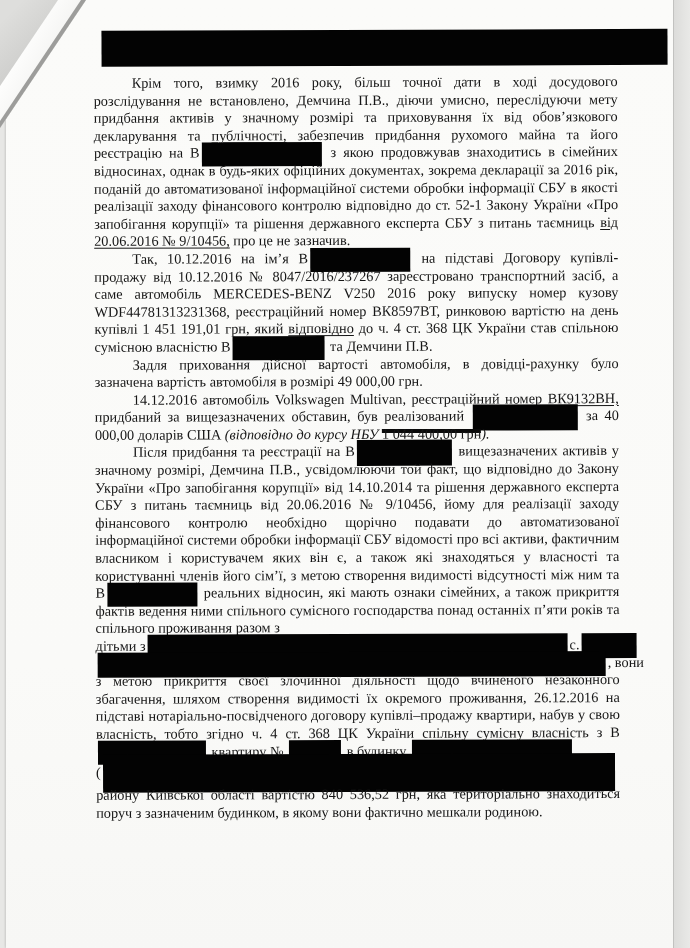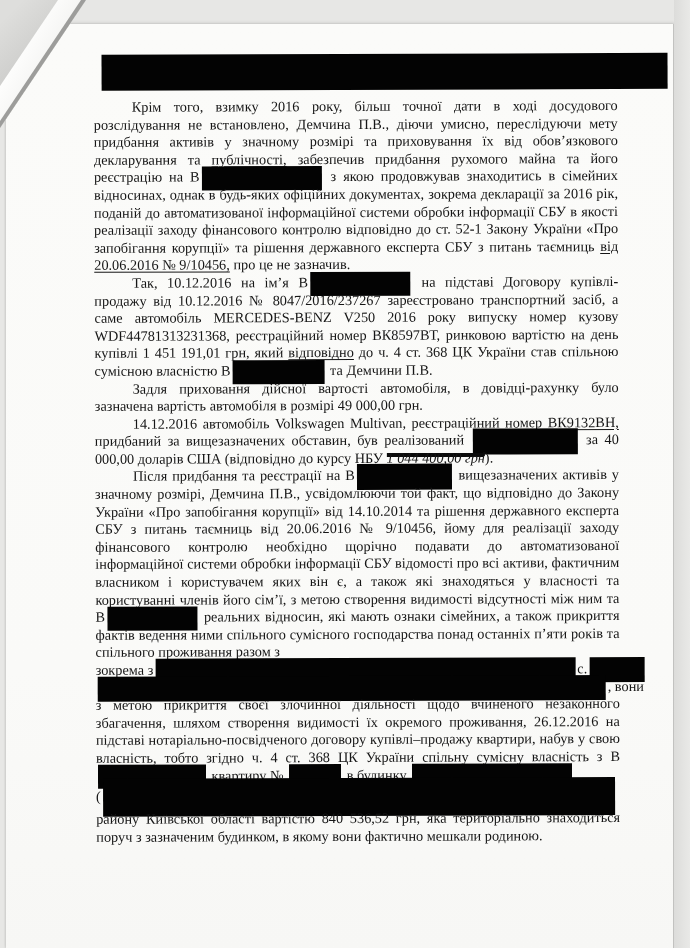--- a/index.html
+++ b/index.html
@@ -10,21 +10,20 @@
     font-family: "Liberation Serif", "DejaVu Serif", serif;
   }
   .stage { position: relative; width: 690px; height: 948px; }
 
   .paper {
     position: absolute;
     left: 6px; top: 0; right: 16px; bottom: 0;
     background: linear-gradient(180deg, #fbfbf9 0%, #fafaf8 70%, #f7f7f5 100%);
     border-right: 1px solid #c2c2c0;
     box-shadow: 2px 0 4px rgba(0,0,0,0.18), -1px 0 2px rgba(0,0,0,0.10);
-    margin-top: 24px;
   }
   .edge-shade {
     position: absolute; top: 0; right: 0; bottom: 0; width: 16px;
     background: linear-gradient(90deg, #dcdcda, #e9e9e7);
   }
 
   
   .fold { position: absolute; left: 0; top: 0; width: 92px; height: 134px; }
   .fold-bg {
     position: absolute; inset: 0;
@@ -56,23 +55,22 @@
     margin: 0 0 8px 8px;
     background: #030303;
   }
 
   p.para, p.line { margin: 0; }
   p.para { text-align: justify; }
   p.para.indent { text-indent: 38px; }
   p.line { text-align: left; white-space: nowrap; }
 
   .seg.underline { text-decoration: underline; text-underline-offset: 2px; }
-  .seg.italic { }
+  .seg.italic { font-style: italic; }
   .seg.italic-strike {
-    font-style: italic;
     background-image: linear-gradient(to bottom, transparent 0 3px, #0a0a0a 3px 7px, transparent 7px);
   }
 
   .redact {
     display: inline-block;
     background: #030303;
     vertical-align: middle;
     margin: -6px 2px;
   }
 </style>
@@ -81,21 +79,21 @@
 
 <div class="stage">
   <div class="paper">
     <div class="content">
         <div class="top-bar"></div>
         <p class="para indent"><span class="seg plain">Крім того, взимку 2016 року, більш точної дати в ході досудового розслідування не встановлено, Демчина П.В., діючи умисно, переслідуючи мету придбання активів у значному розмірі та приховування їх від обов’язкового декларування та </span><span class="seg underline">публічності,</span><span class="seg plain"> забезпечив придбання рухомого майна та його реєстрацію на В</span><span class="redact" style="width: 120px; height: 24px;"></span><span class="seg plain"> з якою продовжував знаходитись в сімейних відносинах, однак в будь-яких офіційних документах, зокрема декларації за 2016 рік, поданій до автоматизованої інформаційної системи обробки інформації СБУ в якості реалізації заходу фінансового контролю відповідно до ст. 52-1 Закону України «Про запобігання корупції» та рішення державного експерта СБУ з питань таємниць </span><span class="seg underline">від 20.06.2016 № 9/10456,</span><span class="seg plain"> про це не зазначив.</span></p>
         <p class="para indent"><span class="seg plain">Так, 10.12.2016 на ім’я В</span><span class="redact" style="width: 100px; height: 24px;"></span><span class="seg plain"> на підставі Договору купівлі-продажу від 10.12.2016 № 8047/2016/237267 зареєстровано транспортний засіб, а саме автомобіль MERCEDES-BENZ V250 2016 року випуску номер кузову WDF44781313231368, реєстраційний номер ВК8597ВТ, ринковою вартістю на день купівлі 1 451 191,01 грн, який </span><span class="seg underline">відповідно</span><span class="seg plain"> до ч. 4 ст. 368 ЦК України став спільною сумісною власністю В</span><span class="redact" style="width: 92px; height: 24px;"></span><span class="seg plain"> та Демчини П.В.</span></p>
         <p class="para indent"><span class="seg plain">Задля приховання дійсної вартості автомобіля, в довідці-рахунку було зазначена вартість автомобіля в розмірі 49 000,00 грн.</span></p>
         <p class="para indent"><span class="seg plain">14.12.2016 автомобіль Volkswagen Multivan, реєстраційний номер </span><span class="seg underline">ВК9132ВН,</span><span class="seg plain"> придбаний за вищезазначених обставин, був реалізований </span><span class="redact" style="width: 105px; height: 26px;"></span><span class="seg plain"> за 40 000,00 доларів США </span><span class="seg italic">(відповідно до курсу НБУ </span><span class="seg italic-strike">1 044 400,00 грн</span><span class="seg italic">).</span></p>
         <p class="para indent"><span class="seg plain">Після придбання та реєстрації на В</span><span class="redact" style="width: 95px; height: 26px;"></span><span class="seg plain"> вищезазначених активів у значному розмірі, Демчина П.В., усвідомлюючи той факт, що відповідно до Закону України «Про запобігання корупції» від 14.10.2014 та рішення державного експерта СБУ з питань таємниць від 20.06.2016 № 9/10456, йому для реалізації заходу фінансового контролю необхідно щорічно подавати до автоматизованої інформаційної системи обробки інформації СБУ відомості про всі активи, фактичним власником і користувачем яких він є, а також які знаходяться у власності та користуванні членів його сім’ї, з метою створення видимості відсутності між ним та В</span><span class="redact" style="width: 90px; height: 24px;"></span><span class="seg plain"> реальних відносин, які мають ознаки сімейних, а також прикриття фактів ведення ними спільного сумісного господарства понад останніх п’яти років та спільного проживання разом з</span></p>
-        <p class="line"><span class="seg plain">зокрема з</span><span class="redact" style="width: 420px; height: 25px;"></span><span class="seg plain">с.</span><span class="redact" style="width: 55px; height: 25px; margin-right: -35px;"></span></p>
+        <p class="line"><span class="seg plain">дітьми з</span><span class="redact" style="width: 420px; height: 25px;"></span><span class="seg plain">с.</span><span class="redact" style="width: 55px; height: 25px; margin-right: -35px;"></span></p>
         <p class="line"><span class="redact" style="width: 508px; height: 25px;"></span><span class="seg plain">, вони</span></p>
         <p class="para"><span class="seg plain">з метою прикриття своєї злочинної діяльності щодо вчиненого незаконного збагачення, шляхом створення видимості їх окремого проживання, 26.12.2016 на підставі нотаріально-посвідченого договору купівлі–продажу квартири, набув у свою власність, тобто згідно ч. 4 ст. 368 ЦК України спільну сумісну власність з В</span><span class="redact" style="width: 108px; height: 24px;"></span><span class="seg plain"> квартиру № </span><span class="redact" style="width: 52px; height: 24px;"></span><span class="seg plain"> в будинку </span><span class="redact" style="width: 160px; height: 24px; margin-right: -40px;"></span></p>
         <p class="line"><span class="seg plain">(</span><span class="redact" style="width: 512px; height: 38px; margin-right: -30px;"></span></p>
         <p class="para"><span class="seg plain">району Київської області вартістю 840 536,52 грн, яка територіально знаходиться поруч з зазначеним будинком, в якому вони фактично мешкали родиною.</span></p>
       </div>
   </div>
   <div class="fold">
     <div class="fold-bg"></div>
     <div class="fold-flap"></div>
     <div class="fold-crease"></div>

